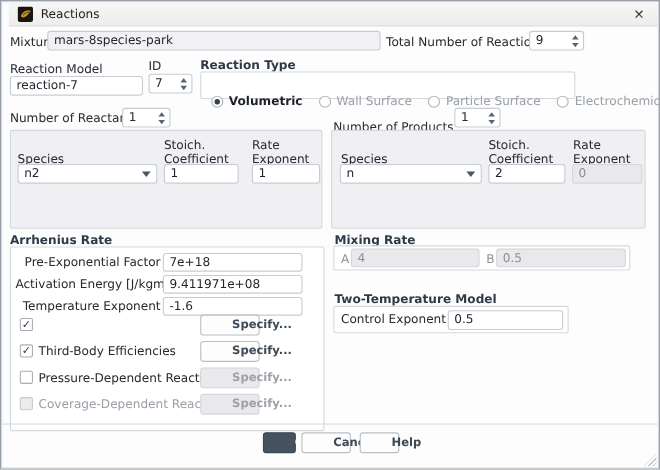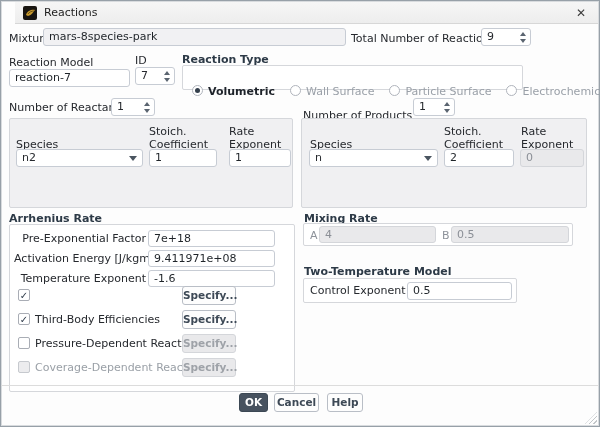--- a/index.html
+++ b/index.html
@@ -6,21 +6,21 @@
   *{box-sizing:border-box;}
   .window{
     position:relative;width:600px;height:427px;
     background:#fdfdfd;
     border:1px solid #97a0a8;
     box-shadow:inset 0 0 0 1px #d8dbde;
     font-family:"DejaVu Sans","Liberation Sans",sans-serif;
     font-size:11px;color:#26292e;overflow:hidden;
   }
   .titlebar{
-    position:absolute;left:14px;top:1px;right:1px;height:22px;
+    position:absolute;left:7px;top:1px;right:1px;height:22px;
     background:linear-gradient(#f6f6f6,#ededed);
     border-bottom:1px solid #d7d7d7;
     display:flex;align-items:center;padding:0 8px;
   }
   .app-icon{width:14px;height:14px;margin-right:7px;display:inline-block;}
   .title{font-size:11px;color:#1e1e1e;}
   .close{margin-left:auto;font-size:12px;color:#3c3c3c;cursor:default;padding:0 4px;}
   .lbl{position:absolute;white-space:nowrap;color:#26292e;}
   .lbl.dis{color:#9aa0a7;}
   .sec-title{position:absolute;white-space:nowrap;font-weight:bold;color:#2d3a47;}
@@ -42,26 +42,26 @@
   .dd-val{flex:1;line-height:16px;}
   .dd-arrow{width:0;height:0;border-left:4px solid transparent;border-right:4px solid transparent;border-top:5px solid #4a5560;}
   .fl-label{position:absolute;width:132px;text-align:right;white-space:nowrap;line-height:17px;}
   .fl-field{position:absolute;left:138px;width:127px;height:17px;line-height:15px;}
   .opt-row{position:absolute;left:0;width:100%;height:20px;}
   .cb{position:absolute;left:8px;top:3px;width:12px;height:12px;background:#fff;border:1px solid #a9adb5;border-radius:2px;text-align:center;line-height:11px;font-size:10px;font-weight:bold;color:#2f3b4a;}
   .cb.dis{background:#ececee;border-color:#c6c9ce;}
   .opt-lab{position:absolute;left:25px;top:3px;white-space:nowrap;}
   .btn{
     position:absolute;height:19px;background:#fdfdfd;border:1px solid #b9bec6;border-radius:3px;
-    font-weight:bold;font-size:10.5px;color:#3d4956;text-align:center;line-height:17px;cursor:default;
+    font-weight:bold;font-size:10.5px;color:#3d4956;text-align:center;line-height:17px;cursor:default;padding-left:28px;
   }
   .btn.dis{background:#e9e9eb;border-color:#d4d6da;color:#9ea2a8;}
   .btn.primary{background:#47525f;border-color:#3c4854;color:#ffffff;}
   .radio-box{position:absolute;display:flex;align-items:center;gap:15px;padding-left:10px;}
-  .radio-item{display:flex;align-items:flex-start;gap:5px;white-space:nowrap;margin-top:28px;}
+  .radio-item{display:flex;align-items:flex-end;gap:5px;white-space:nowrap;margin-top:28px;}
   .rb{width:11px;height:11px;border:1px solid #b0b4bc;border-radius:50%;background:#fff;position:relative;}
   .rb.sel::after{content:"";position:absolute;left:2px;top:2px;width:5px;height:5px;border-radius:50%;background:#343f4c;}
   .rlab{color:#9aa0a8;}
   .rlab.on{color:#1e232a;font-weight:600;}
   .separator{position:absolute;left:0;width:100%;height:1px;background:#dcdcdc;}
   .grip{position:absolute;right:2px;bottom:2px;width:12px;height:12px;
     background:repeating-linear-gradient(-45deg,transparent 0 2px,#c2c6c9 2px 3px);
     clip-path:polygon(100% 0,100% 100%,0 100%);}
   .ab-lab{position:absolute;color:#8d929a;line-height:17px;}
 </style>

